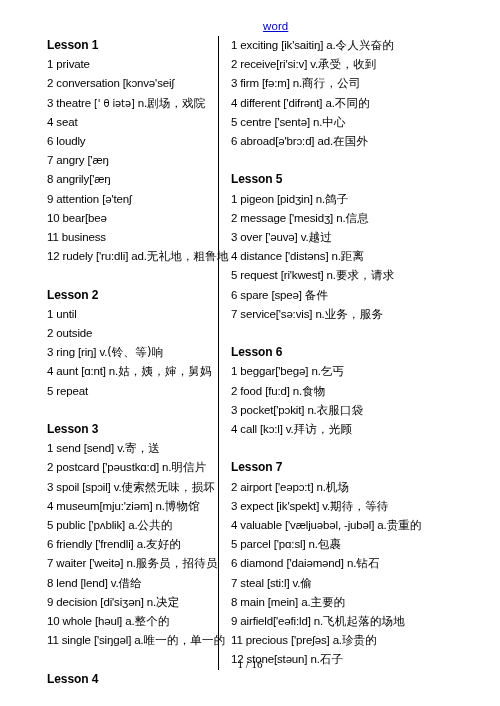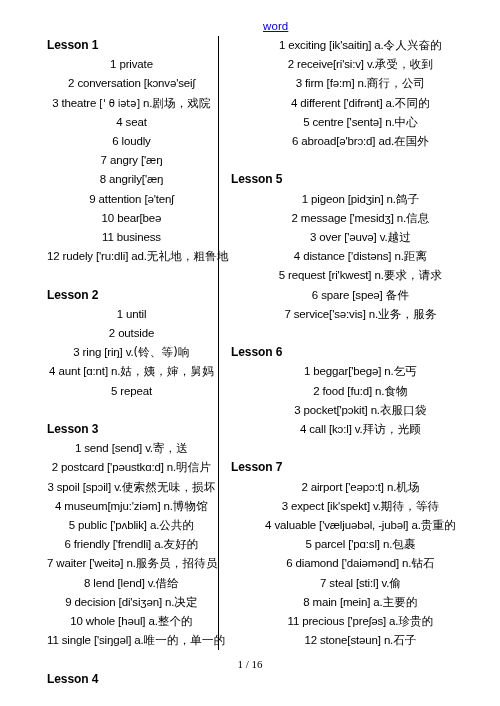--- a/index.html
+++ b/index.html
@@ -64,21 +64,20 @@
     font-weight: bold;
     line-height: 19.2px;
     white-space: nowrap;
     letter-spacing: -0.1px;
   }
   .entry {
     font-size: 11.5px;
     line-height: 19.2px;
     white-space: nowrap;
     letter-spacing: -0.15px;
-    text-align: center;
   }
   .entry .num { }
   .entry .ipa { }
   .entry .pos { }
   .entry .cn {
     font-family: "DejaVu Sans", "Liberation Sans", sans-serif;
     letter-spacing: 0.2px;
   }
   .spacer {
     height: 19.2px;
@@ -170,20 +169,21 @@
         <div class="entry"><span class="num">4</span> <span class="word">call</span> <span class="ipa">[kɔ:l]</span> <span class="pos">v.</span><span class="cn">拜访，光顾</span></div>
         <div class="spacer"></div>
         <div class="lesson-title">Lesson 7</div>
         <div class="entry"><span class="num">2</span> <span class="word">airport</span> <span class="ipa">['eəpɔ:t]</span> <span class="pos">n.</span><span class="cn">机场</span></div>
         <div class="entry"><span class="num">3</span> <span class="word">expect</span> <span class="ipa">[ik'spekt]</span> <span class="pos">v.</span><span class="cn">期待，等待</span></div>
         <div class="entry"><span class="num">4</span> <span class="word">valuable</span> <span class="ipa">['væljuəbəl, -jubəl]</span> <span class="pos">a.</span><span class="cn">贵重的</span></div>
         <div class="entry"><span class="num">5</span> <span class="word">parcel</span> <span class="ipa">['pɑ:sl]</span> <span class="pos">n.</span><span class="cn">包裹</span></div>
         <div class="entry"><span class="num">6</span> <span class="word">diamond</span> <span class="ipa">['daiəmənd]</span> <span class="pos">n.</span><span class="cn">钻石</span></div>
         <div class="entry"><span class="num">7</span> <span class="word">steal</span> <span class="ipa">[sti:l]</span> <span class="pos">v.</span><span class="cn">偷</span></div>
         <div class="entry"><span class="num">8</span> <span class="word">main</span> <span class="ipa">[mein]</span> <span class="pos">a.</span><span class="cn">主要的</span></div>
+        <div class="entry"><span class="num">9</span> <span class="word">airfield</span><span class="ipa">['eəfi:ld]</span> <span class="pos">n.</span><span class="cn">飞机起落的场地</span></div>
         <div class="entry"><span class="num">11</span> <span class="word">precious</span> <span class="ipa">['preʃəs]</span> <span class="pos">a.</span><span class="cn">珍贵的</span></div>
         <div class="entry"><span class="num">12</span> <span class="word">stone</span><span class="ipa">[stəun]</span> <span class="pos">n.</span><span class="cn">石子</span></div>
       </div>
   </div>
 
   <div class="footer">1 / 16</div>
 
 </div>
 
 </body></html>

